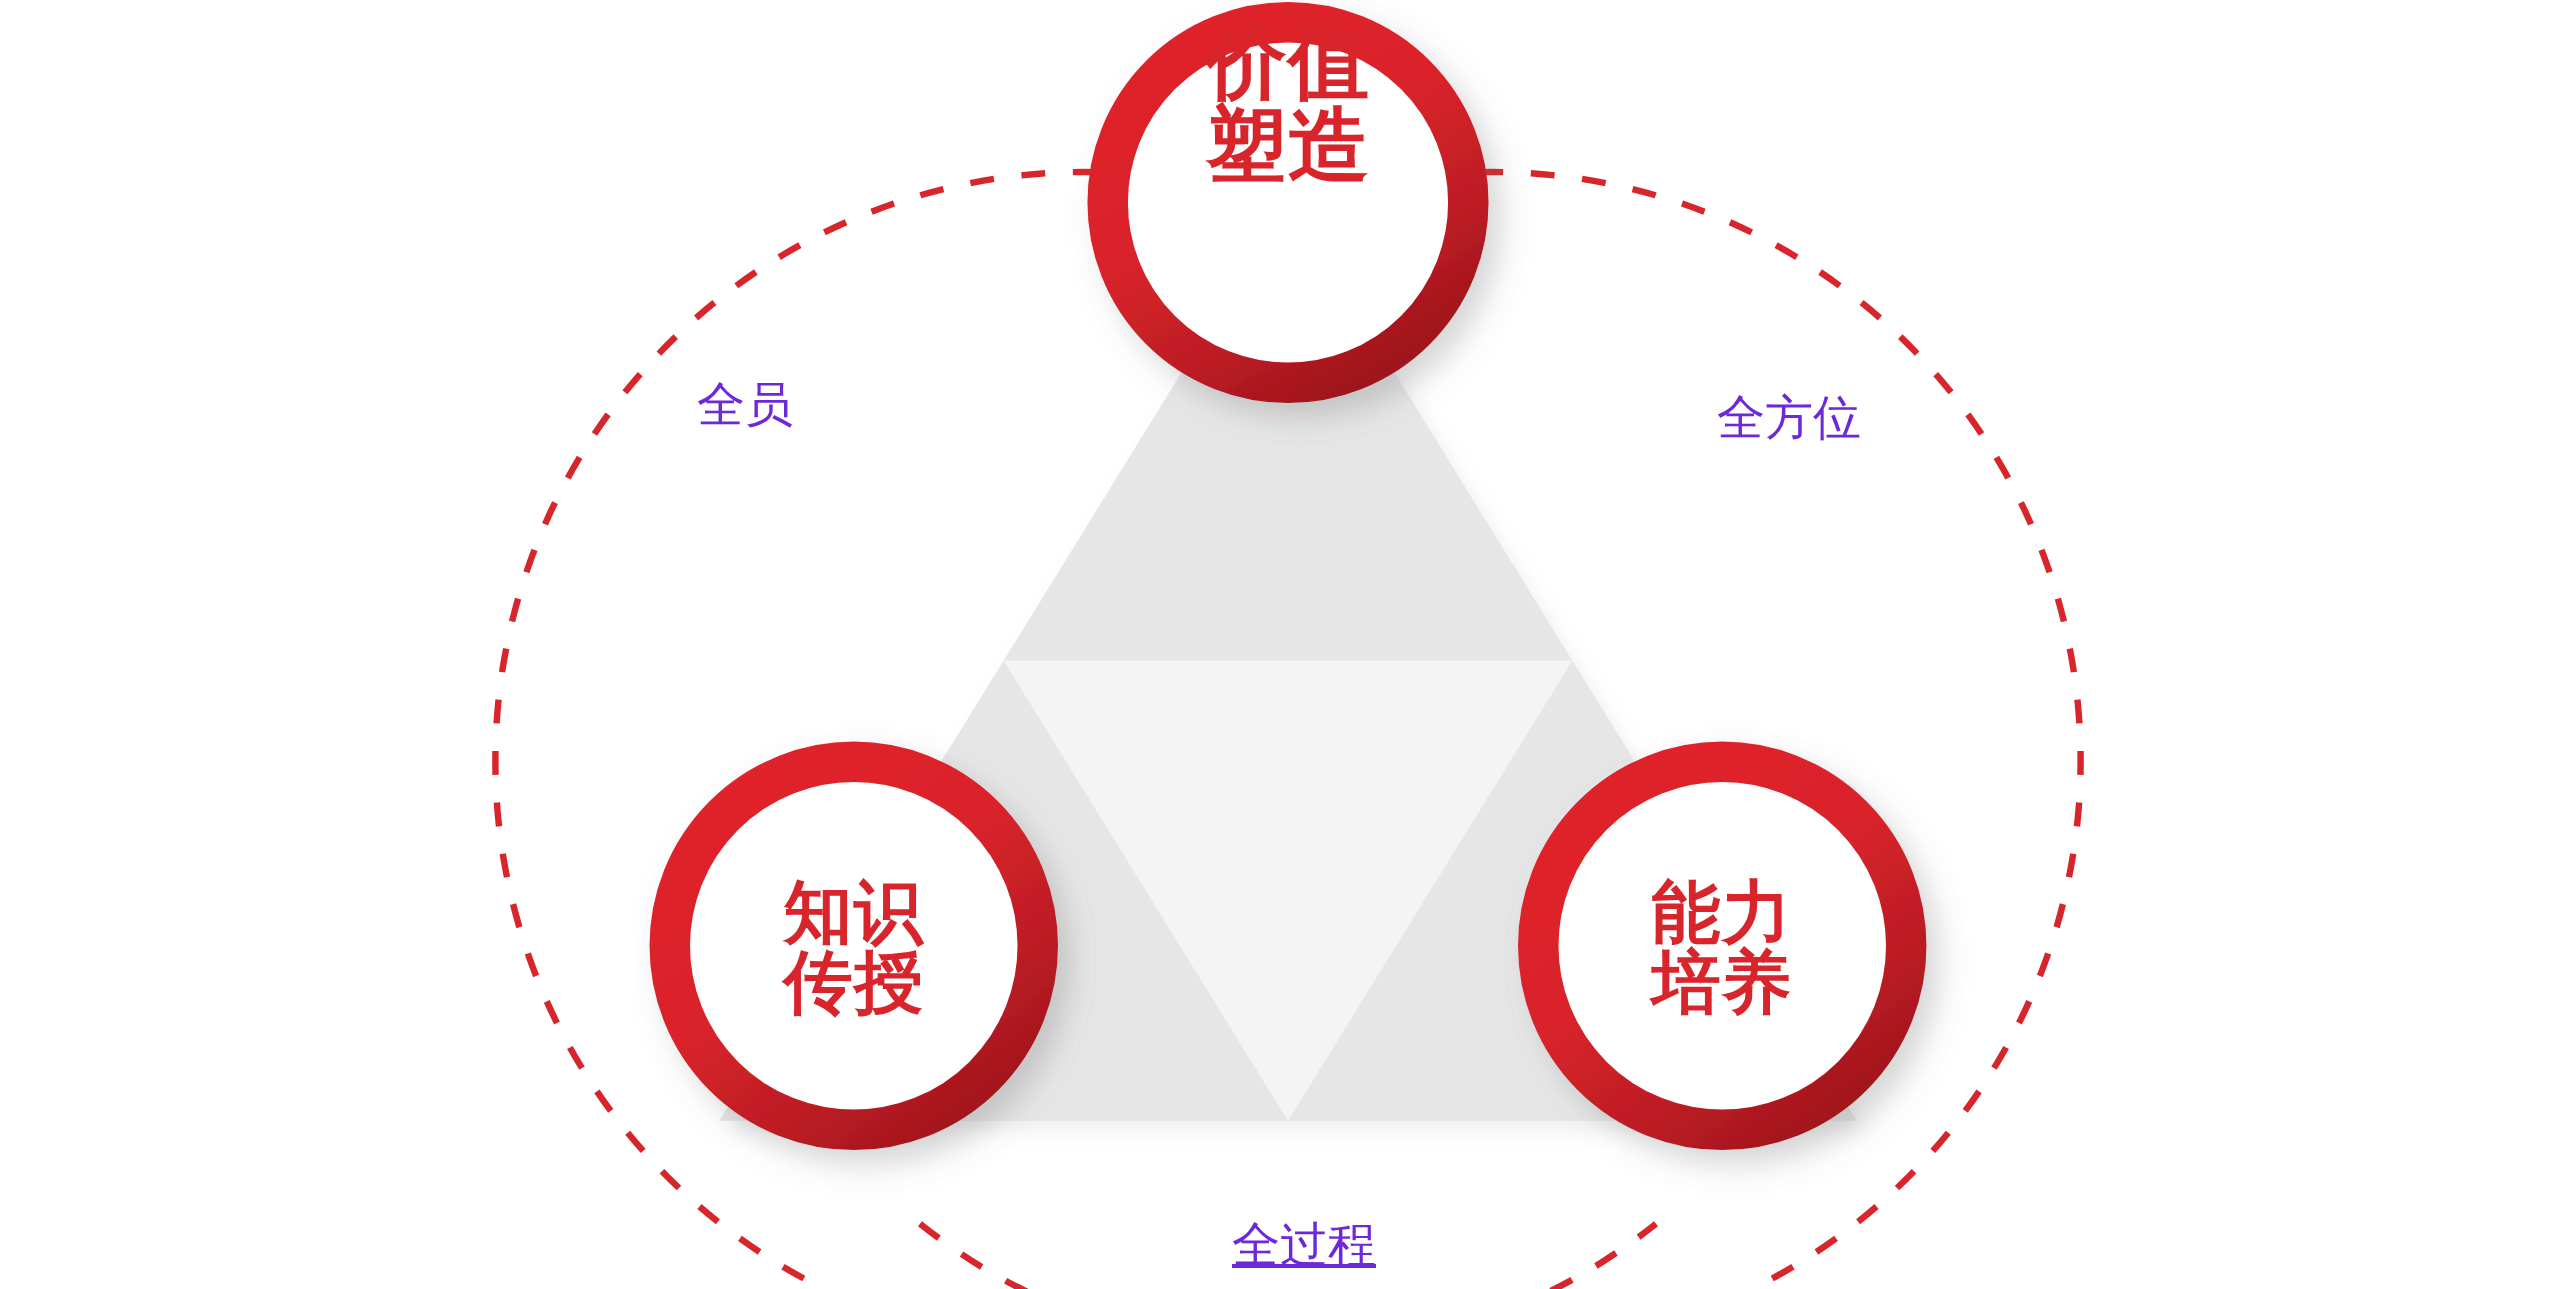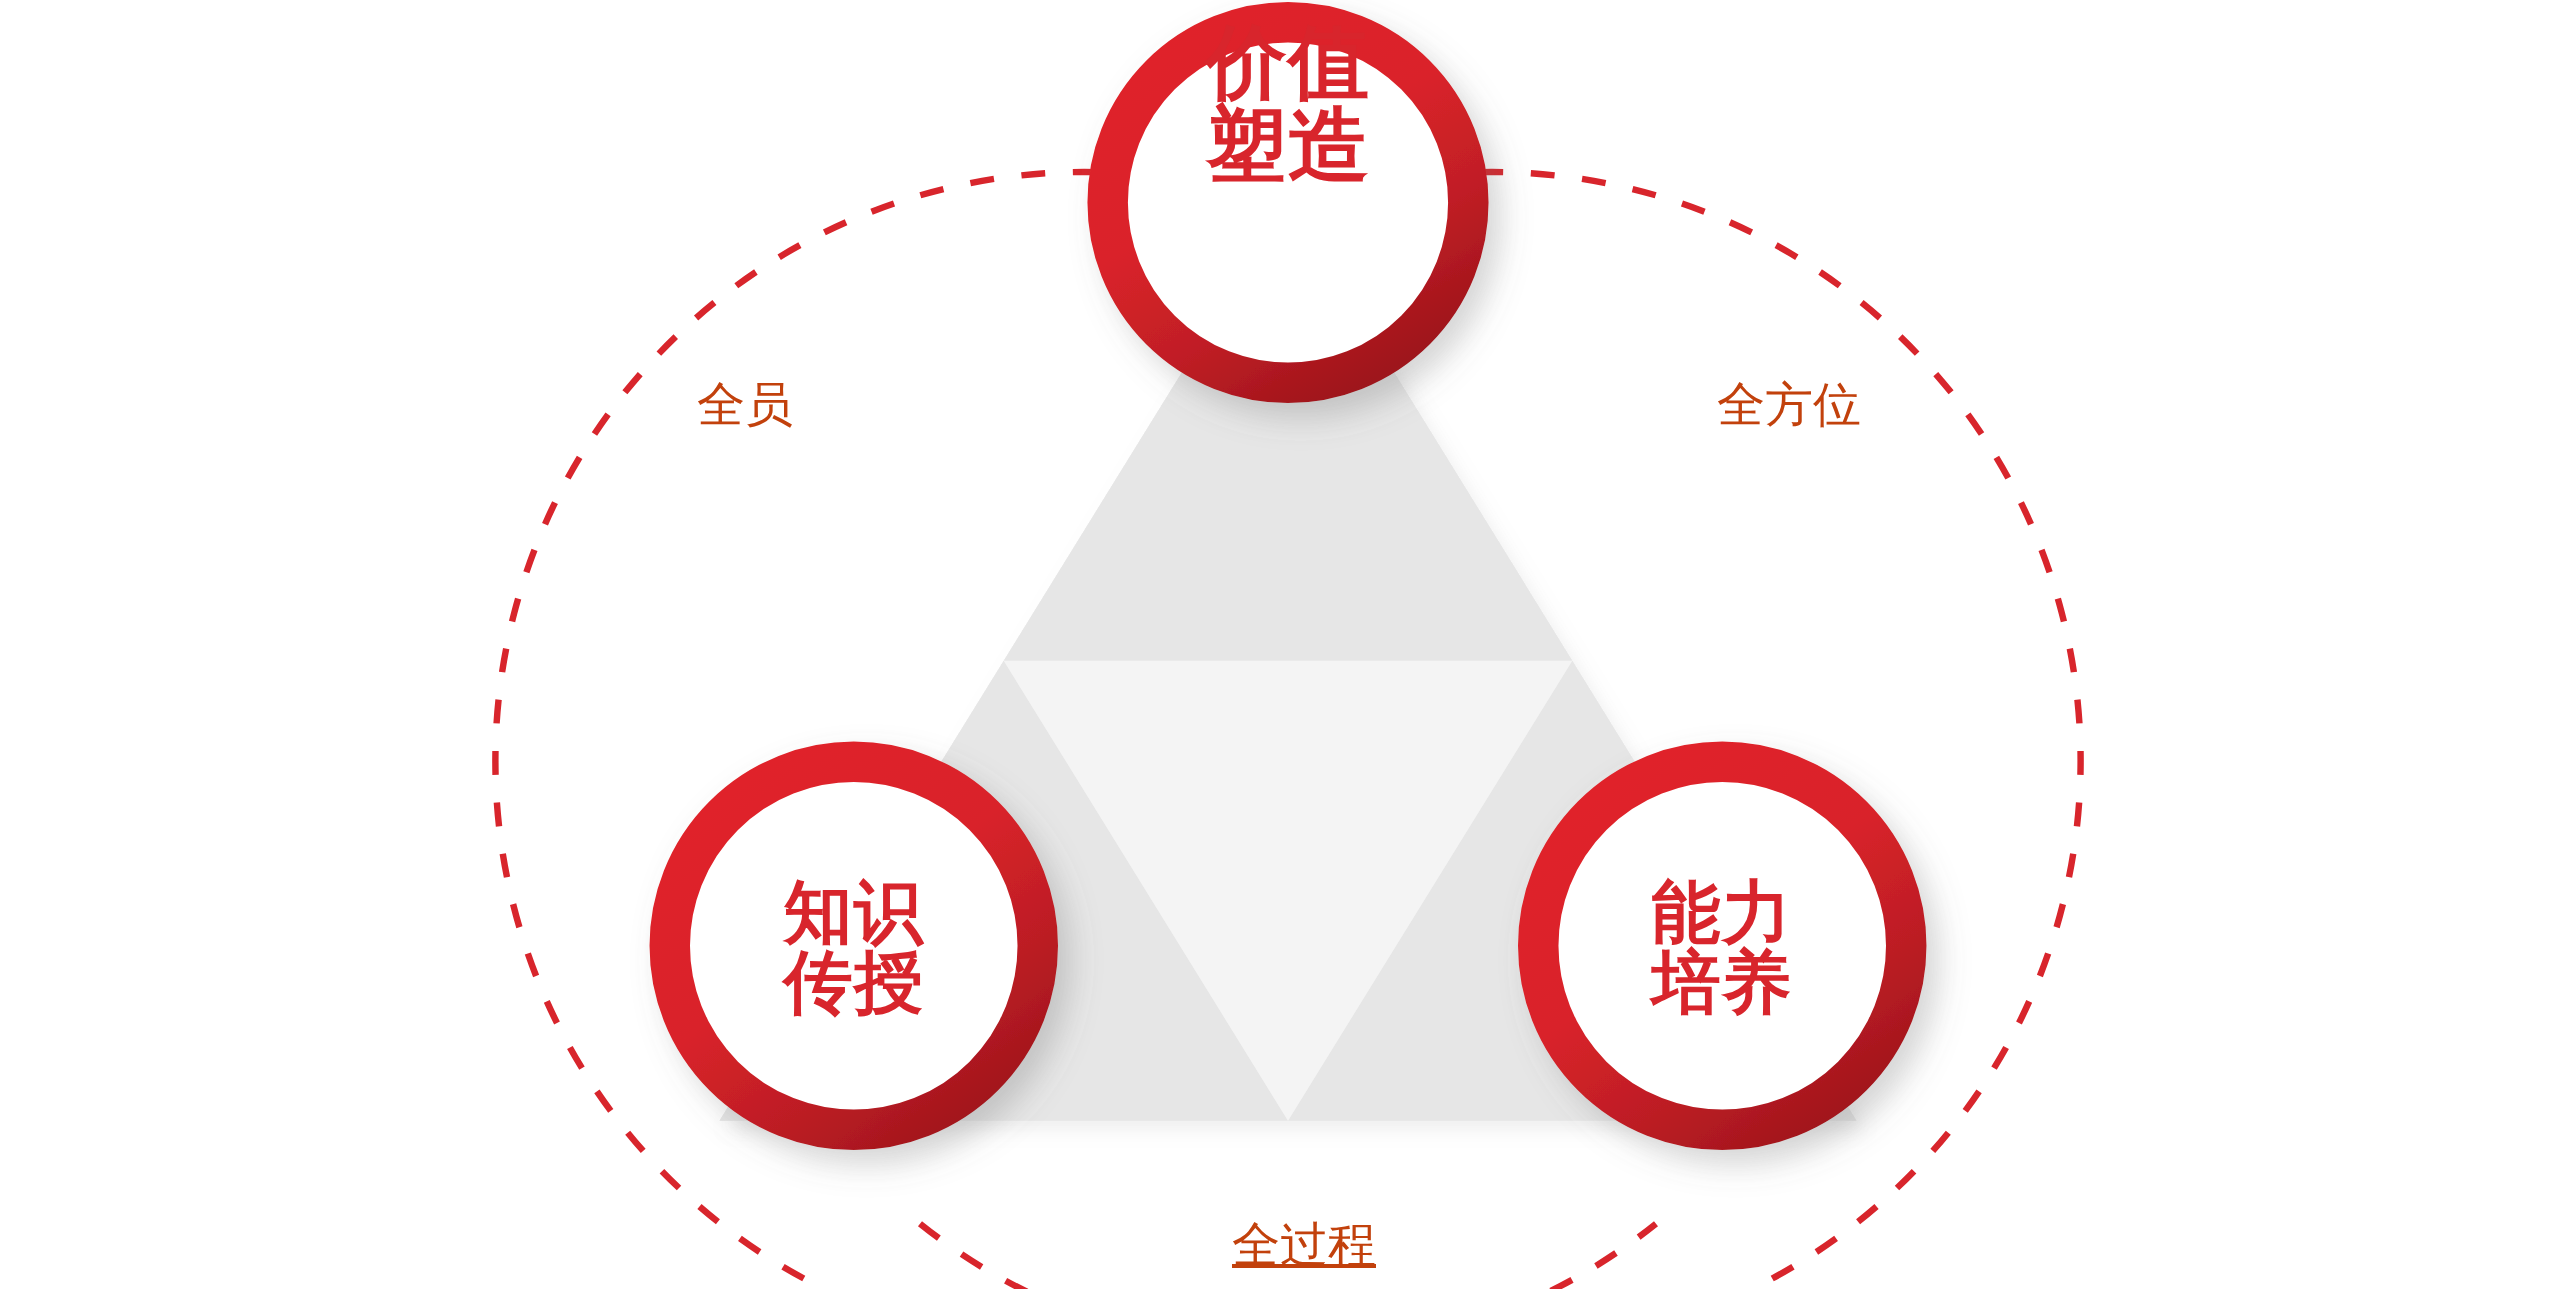--- a/index.html
+++ b/index.html
@@ -60,29 +60,29 @@
     font-weight: 700;
     font-size: 75px;
     line-height: 1.23;
     white-space: pre;
     letter-spacing: 0.01em;
     user-select: none;
   }
 
   .arc-label {
     position: absolute;
-    color: #c2410c;
+    color: #6d28d9;
     font-weight: 400;
     font-size: 48px;
     line-height: 1;
     white-space: nowrap;
     user-select: none;
   }
   .arc-label.all-staff  { left: 745px;  top: 405px;  transform: translate(-50%, -50%); }
-  .arc-label.all-round  { left: 1789px; top: 405px;  transform: translate(-50%, -50%); }
+  .arc-label.all-round  { left: 1789px; top: 418px;  transform: translate(-50%, -50%); }
   .arc-label.all-process{ left: 1304px; top: 1245px; transform: translate(-50%, -50%); text-decoration: underline; }
 </style>
 </head>
 <body>
 
 <div id="stage">
   <div id="scene">
 
     <svg class="svg-layer" viewBox="0 0 2800 1402" width="2576" height="1290" xmlns="http://www.w3.org/2000/svg">
       <defs>

